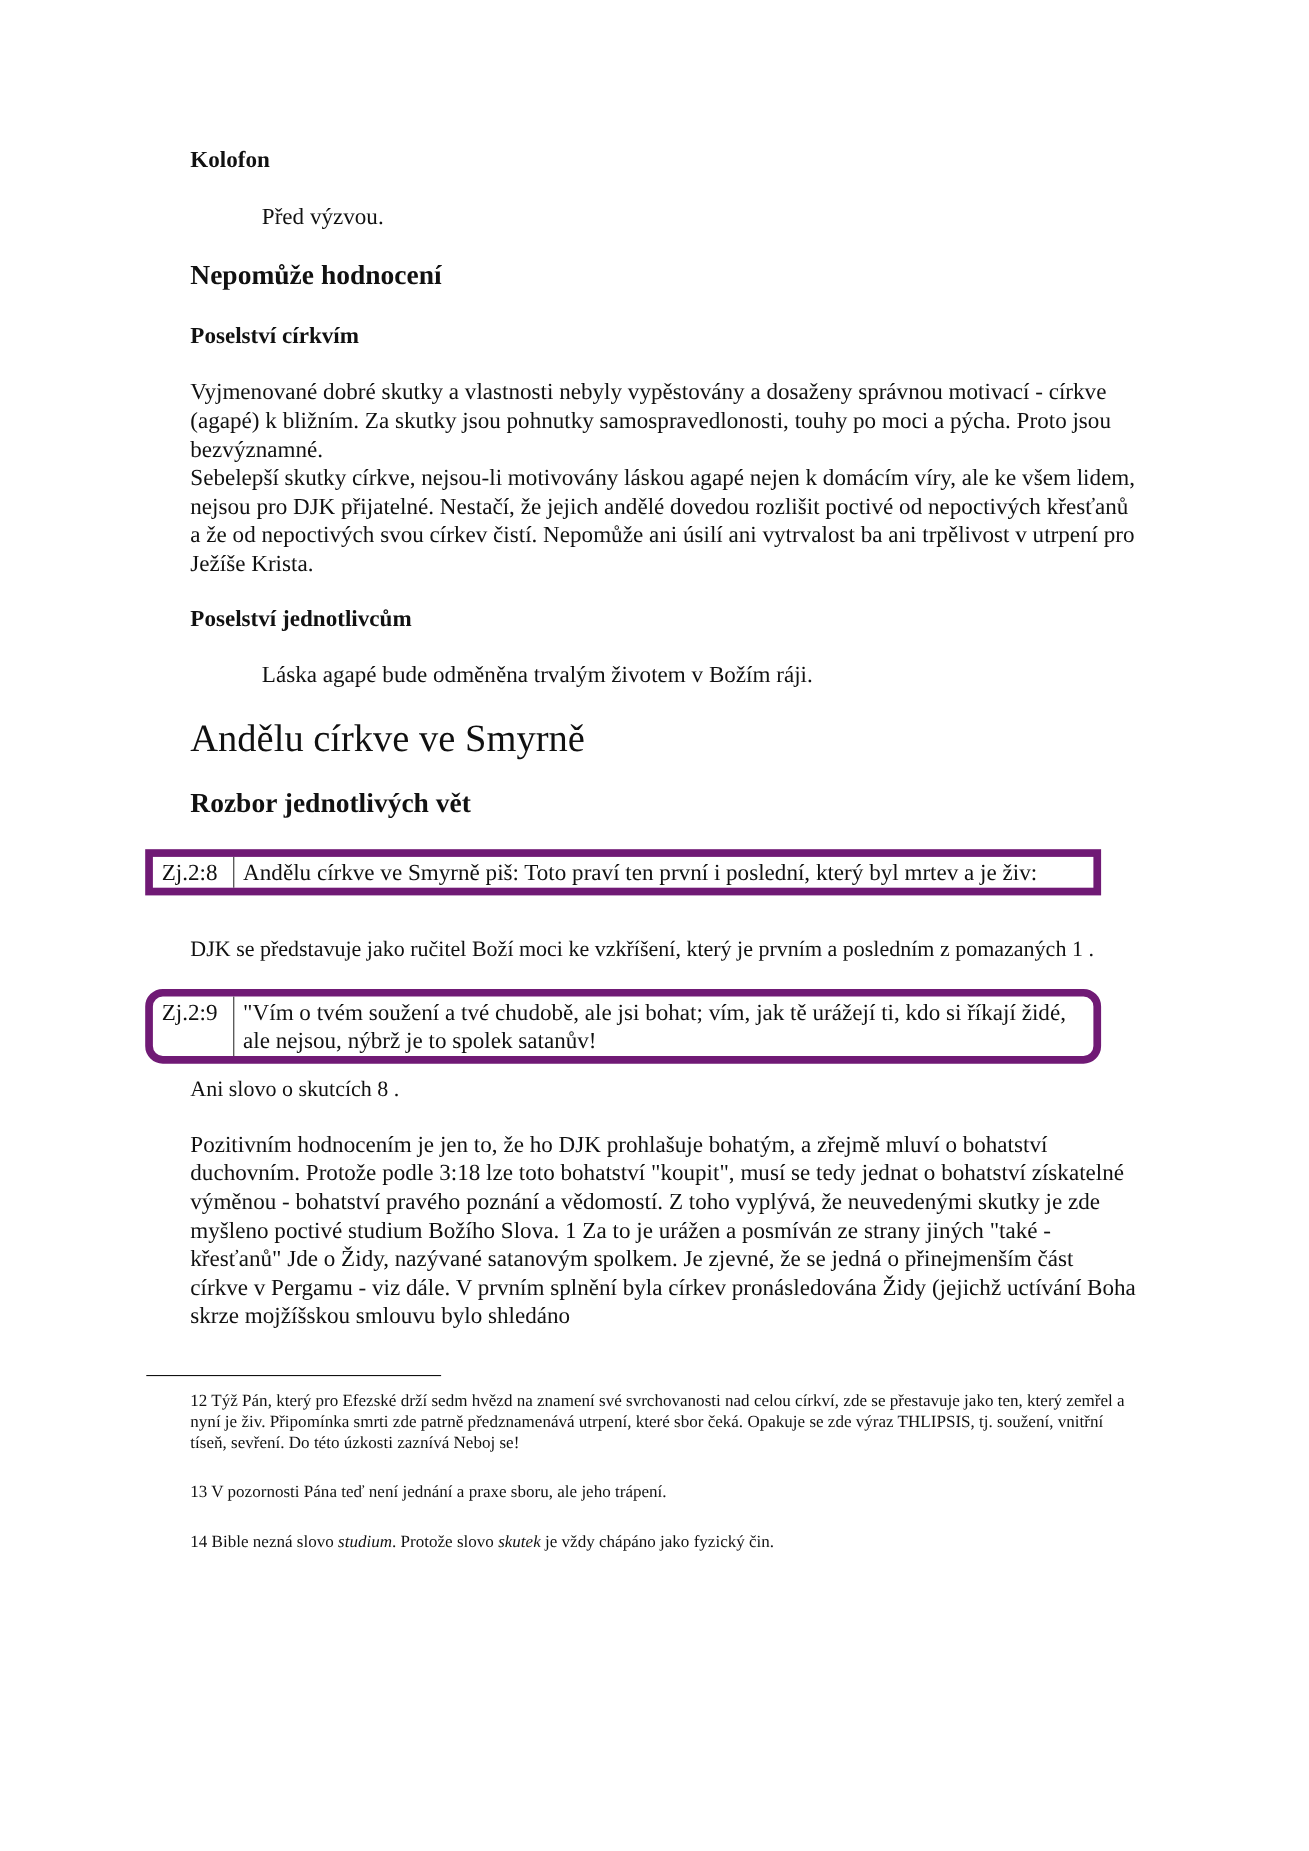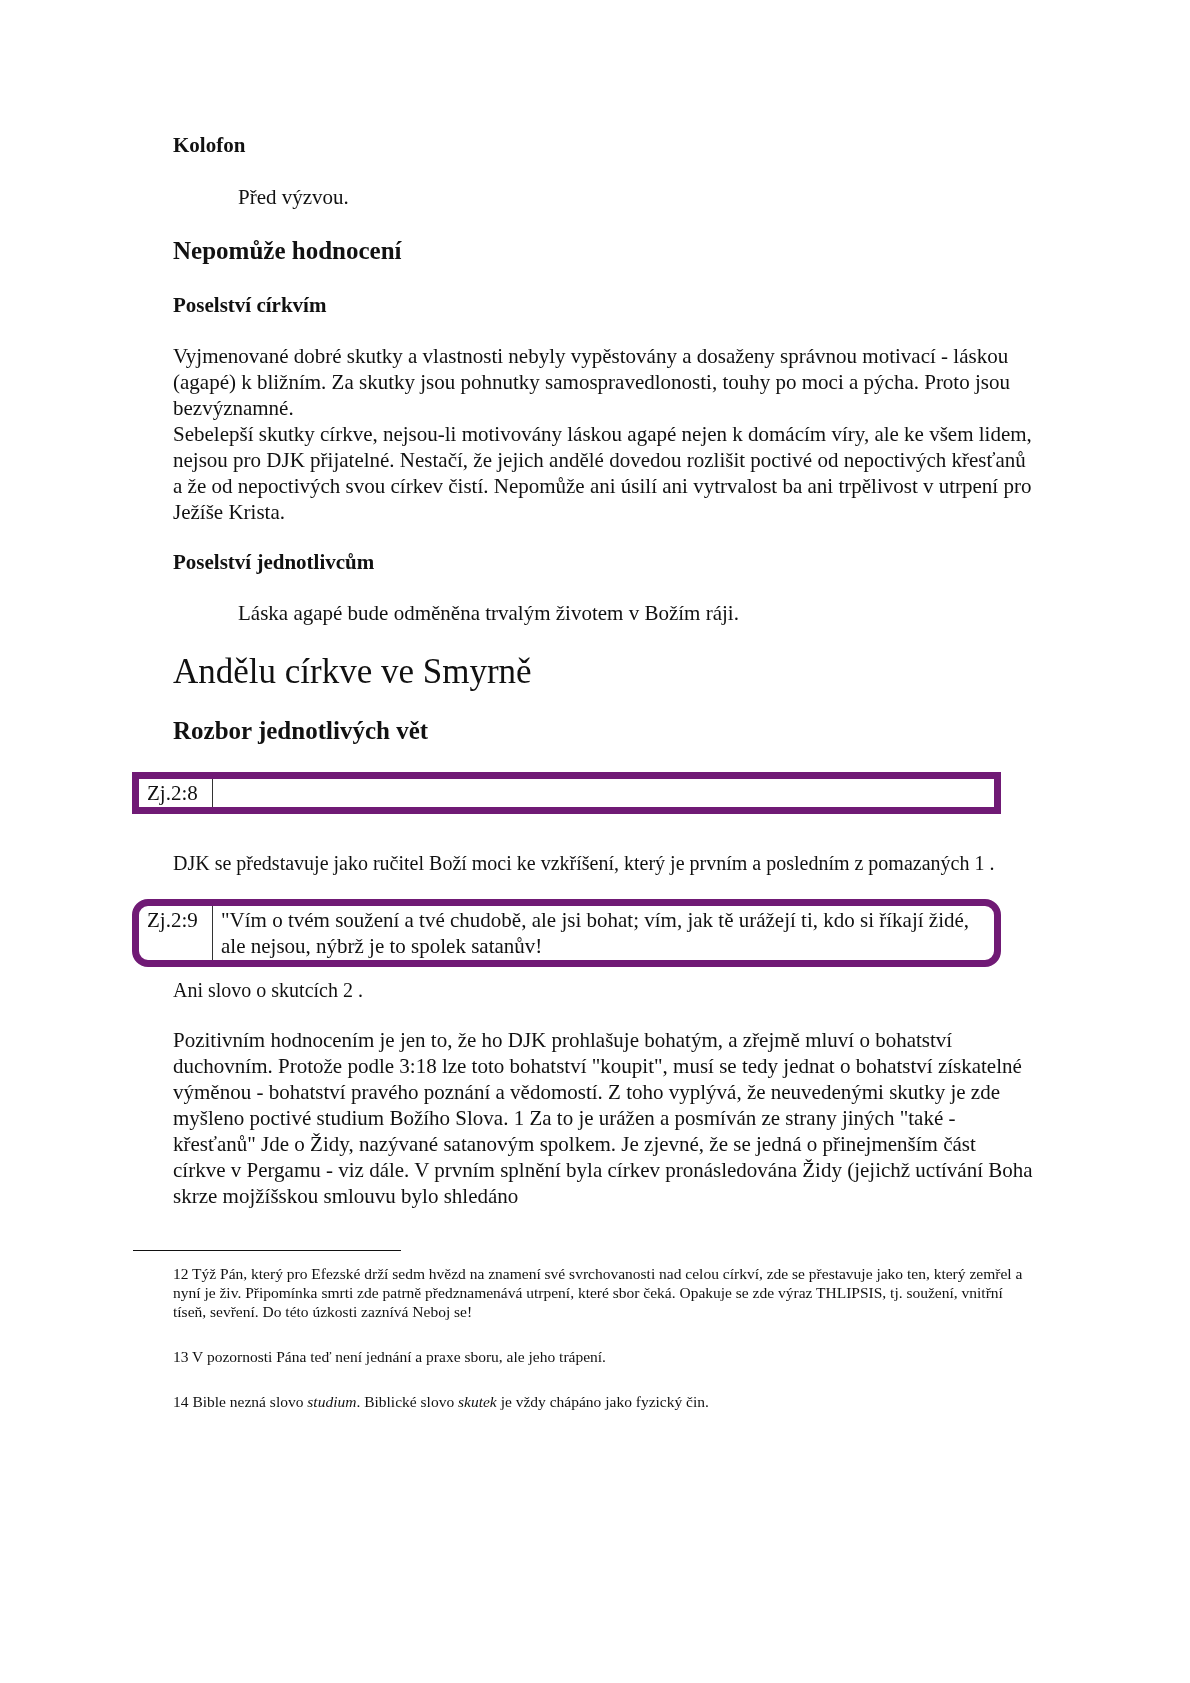--- a/index.html
+++ b/index.html
@@ -21,41 +21,42 @@
 </style>
 </head>
 <body>
 
 <div class="abs h4" style="top:133px;">Kolofon</div>
 <div class="abs indent" style="top:185px;">Před výzvou.</div>
 
 <div class="abs h3" style="top:237px;">Nepomůže hodnocení</div>
 <div class="abs h4" style="top:293px;">Poselství církvím</div>
 
-<div class="abs body" style="top:343px;">Vyjmenované dobré skutky a vlastnosti nebyly vypěstovány a dosaženy správnou motivací - láskou (agapé) k bližním. Za skutky jsou pohnutky samospravedlonosti, touhy po moci a pýcha. Proto jsou bezvýznamné.</div>
+<div class="abs body" style="top:343px;">Vyjmenované dobré skutky a vlastnosti nebyly vypěstovány a dosaženy správnou motivací - církve (agapé) k bližním. Za skutky jsou pohnutky samospravedlonosti, touhy po moci a pýcha. Proto jsou bezvýznamné.</div>
 <div class="abs body" style="top:421px;">Sebelepší skutky církve, nejsou-li motivovány láskou agapé nejen k domácím víry, ale ke všem lidem, nejsou pro DJK přijatelné. Nestačí, že jejich andělé dovedou rozlišit poctivé od nepoctivých křesťanů a že od nepoctivých svou církev čistí. Nepomůže ani úsilí ani vytrvalost ba ani trpělivost v utrpení pro Ježíše Krista.</div>
 
 <div class="abs h4" style="top:550px;">Poselství jednotlivcům</div>
 <div class="abs indent" style="top:601px;">Láska agapé bude odměněna trvalým životem v Božím ráji.</div>
 
 <div class="abs h1" style="top:652px;">Andělu církve ve Smyrně</div>
 <div class="abs h3" style="top:717px;">Rozbor jednotlivých vět</div>
 
 <div class="verse" style="top:772px;">
   <div class="ref">Zj.2:8</div>
+  <div class="txt">Andělu církve ve Smyrně piš: Toto praví ten první i poslední, který byl mrtev a je živ:</div>
 </div>
 
 <div class="abs small" style="top:853px;">DJK se představuje jako ručitel Boží moci ke vzkříšení, který je prvním a posledním z pomazaných 1 .</div>
 
 <div class="verse" style="top:899px;border-radius:16px;">
   <div class="ref">Zj.2:9</div>
   <div class="txt">"Vím o tvém soužení a tvé chudobě, ale jsi bohat; vím, jak tě urážejí ti, kdo si říkají židé, ale nejsou, nýbrž je to spolek satanův!</div>
 </div>
 
-<div class="abs small" style="top:980px;">Ani slovo o skutcích 2 .</div>
+<div class="abs small" style="top:980px;">Ani slovo o skutcích 8 .</div>
 
 <div class="abs body" style="top:1027px;">Pozitivním hodnocením je jen to, že ho DJK prohlašuje bohatým, a zřejmě mluví o bohatství duchovním. Protože podle 3:18 lze toto bohatství "koupit", musí se tedy jednat o bohatství získatelné výměnou - bohatství pravého poznání a vědomostí. Z toho vyplývá, že neuvedenými skutky je zde myšleno poctivé studium Božího Slova. 1 Za to je urážen a posmíván ze strany jiných "také - křesťanů" Jde o Židy, nazývané  satanovým spolkem. Je zjevné, že se jedná o přinejmenším část církve v Pergamu - viz dále. V prvním splnění byla církev pronásledována Židy (jejichž uctívání Boha skrze mojžíšskou smlouvu bylo shledáno</div>
 
 <div class="fn-rule"></div>
 
 <div class="abs fn" style="top:1264px;">12 Týž Pán, který pro Efezské drží sedm hvězd na znamení své svrchovanosti nad celou církví, zde se přestavuje jako ten, který zemřel a nyní je živ. Připomínka smrti zde patrně předznamenává utrpení, které sbor čeká. Opakuje se zde výraz THLIPSIS, tj. soužení, vnitřní tíseň, sevření. Do této úzkosti zaznívá Neboj se!</div>
 <div class="abs fn" style="top:1347px;">13 V pozornosti Pána teď není jednání a praxe sboru, ale jeho trápení.</div>
-<div class="abs fn" style="top:1392px;"><span>14 Bible nezná slovo </span><i>studium</i><span>. Biblické slovo </span><i>skutek</i><span> je vždy chápáno jako fyzický čin.</span></div>
+<div class="abs fn" style="top:1392px;"><span>14 Bible nezná slovo </span><i>studium</i><span>. Protože slovo </span><i>skutek</i><span> je vždy chápáno jako fyzický čin.</span></div>
 
 </body></html>

